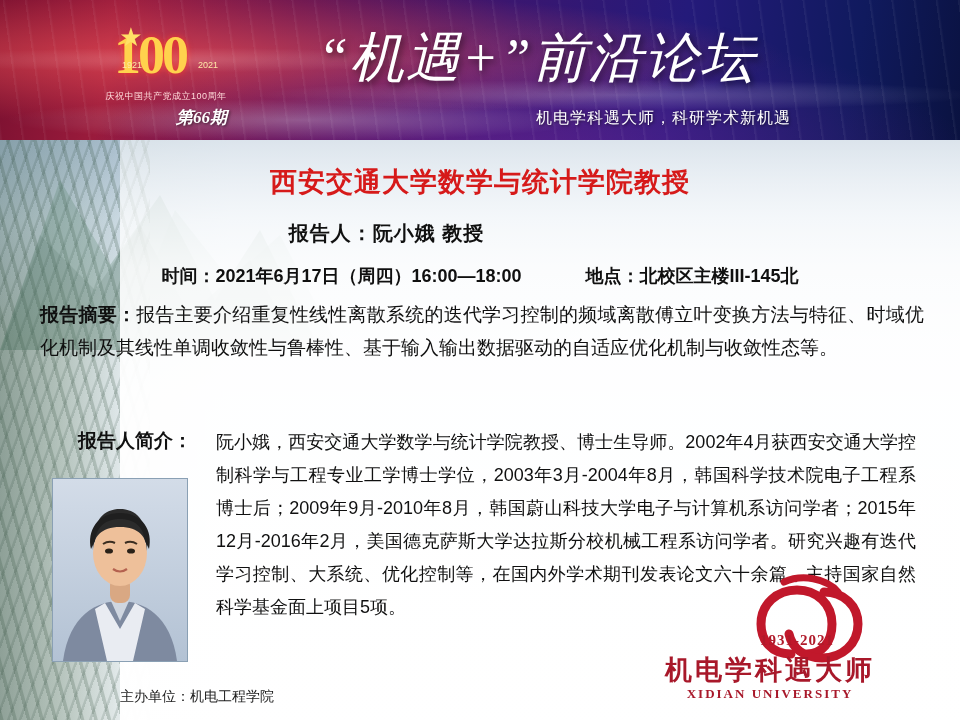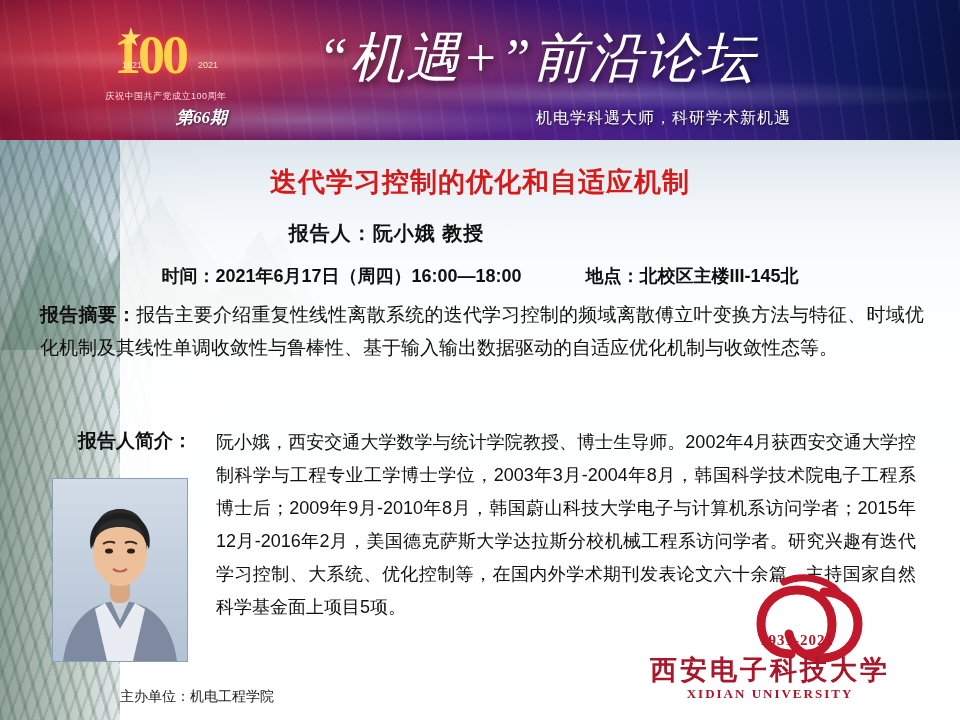--- a/index.html
+++ b/index.html
@@ -355,21 +355,21 @@
     <svg class="bg-peaks" viewBox="0 0 430 210" preserveAspectRatio="none">
       <polygon points="0,210 60,40 110,125 160,55 215,160 260,90 320,210" fill="#4e7a64" opacity="0.55"></polygon>
       <polygon points="0,210 40,95 95,150 140,85 190,175 250,120 300,210" fill="#3c6250" opacity="0.45"></polygon>
       <polygon points="120,210 175,70 230,140 280,95 340,210" fill="#5d8a72" opacity="0.35"></polygon>
     </svg>
 
     <div class="bg-haze"></div>
 
     <div class="content">
 
-      <div class="talk-title">迭代学习控制的优化和自适应机制</div>
+      <div class="talk-title">西安交通大学数学与统计学院教授</div>
 
       <div class="speaker-line">报告人：阮小娥  教授</div>
 
       <div class="meta-line">
         <span>时间：2021年6月17日（周四）16:00—18:00</span>
         <span class="gap"></span>
         <span>地点：北校区主楼III-145北</span>
       </div>
 
       <div class="abstract">
@@ -409,20 +409,20 @@
       </div>
 
       <svg class="xidian-logo" viewBox="0 0 330 130">
         <g fill="none" stroke="#c1182b" stroke-width="9" stroke-linecap="round">
           <path d="M205 92 C185 92 175 78 175 62 C175 42 191 28 211 28 C231 28 246 42 246 62 C246 80 236 92 221 92"></path>
           <path d="M238 30 C258 30 272 44 272 62 C272 82 256 96 236 96 C218 96 206 86 203 72"></path>
         </g>
         <path d="M198 20 C216 12 240 16 252 30" stroke="#c1182b" stroke-width="7" fill="none" stroke-linecap="round"></path>
       </svg>
       <div class="xd-years">1931-2021</div>
-      <div class="xd-cn">西安电子科技大学</div>
+      <div class="xd-cn">机电学科遇大师</div>
       <div class="xd-en">XIDIAN UNIVERSITY</div>
 
       <div class="organizer">主办单位：机电工程学院</div>
 
     </div>
   </div>
 </div>
 
 </body></html>

